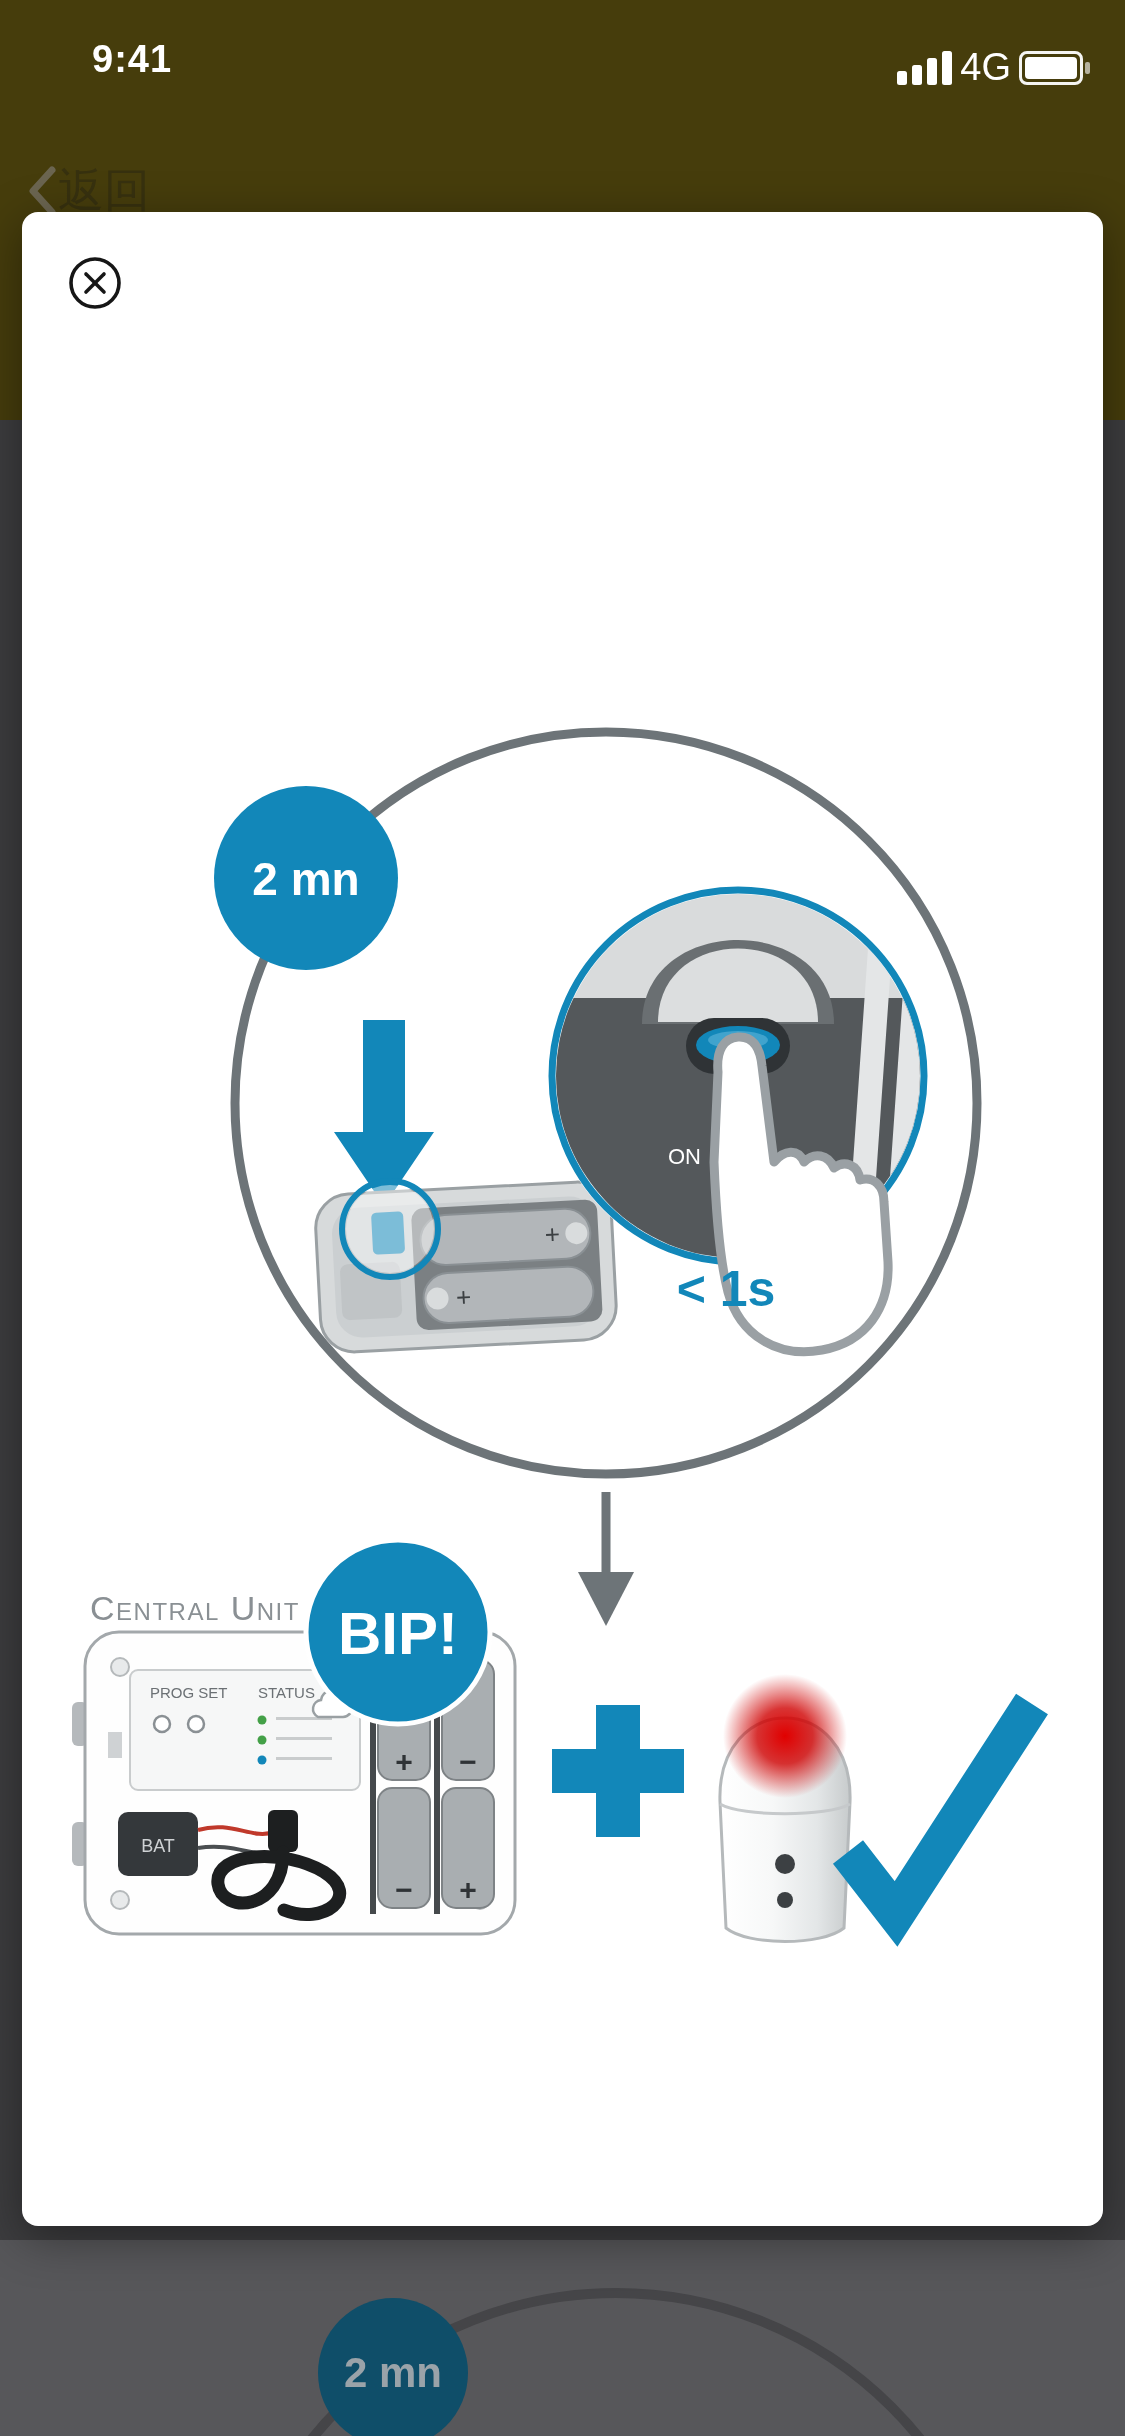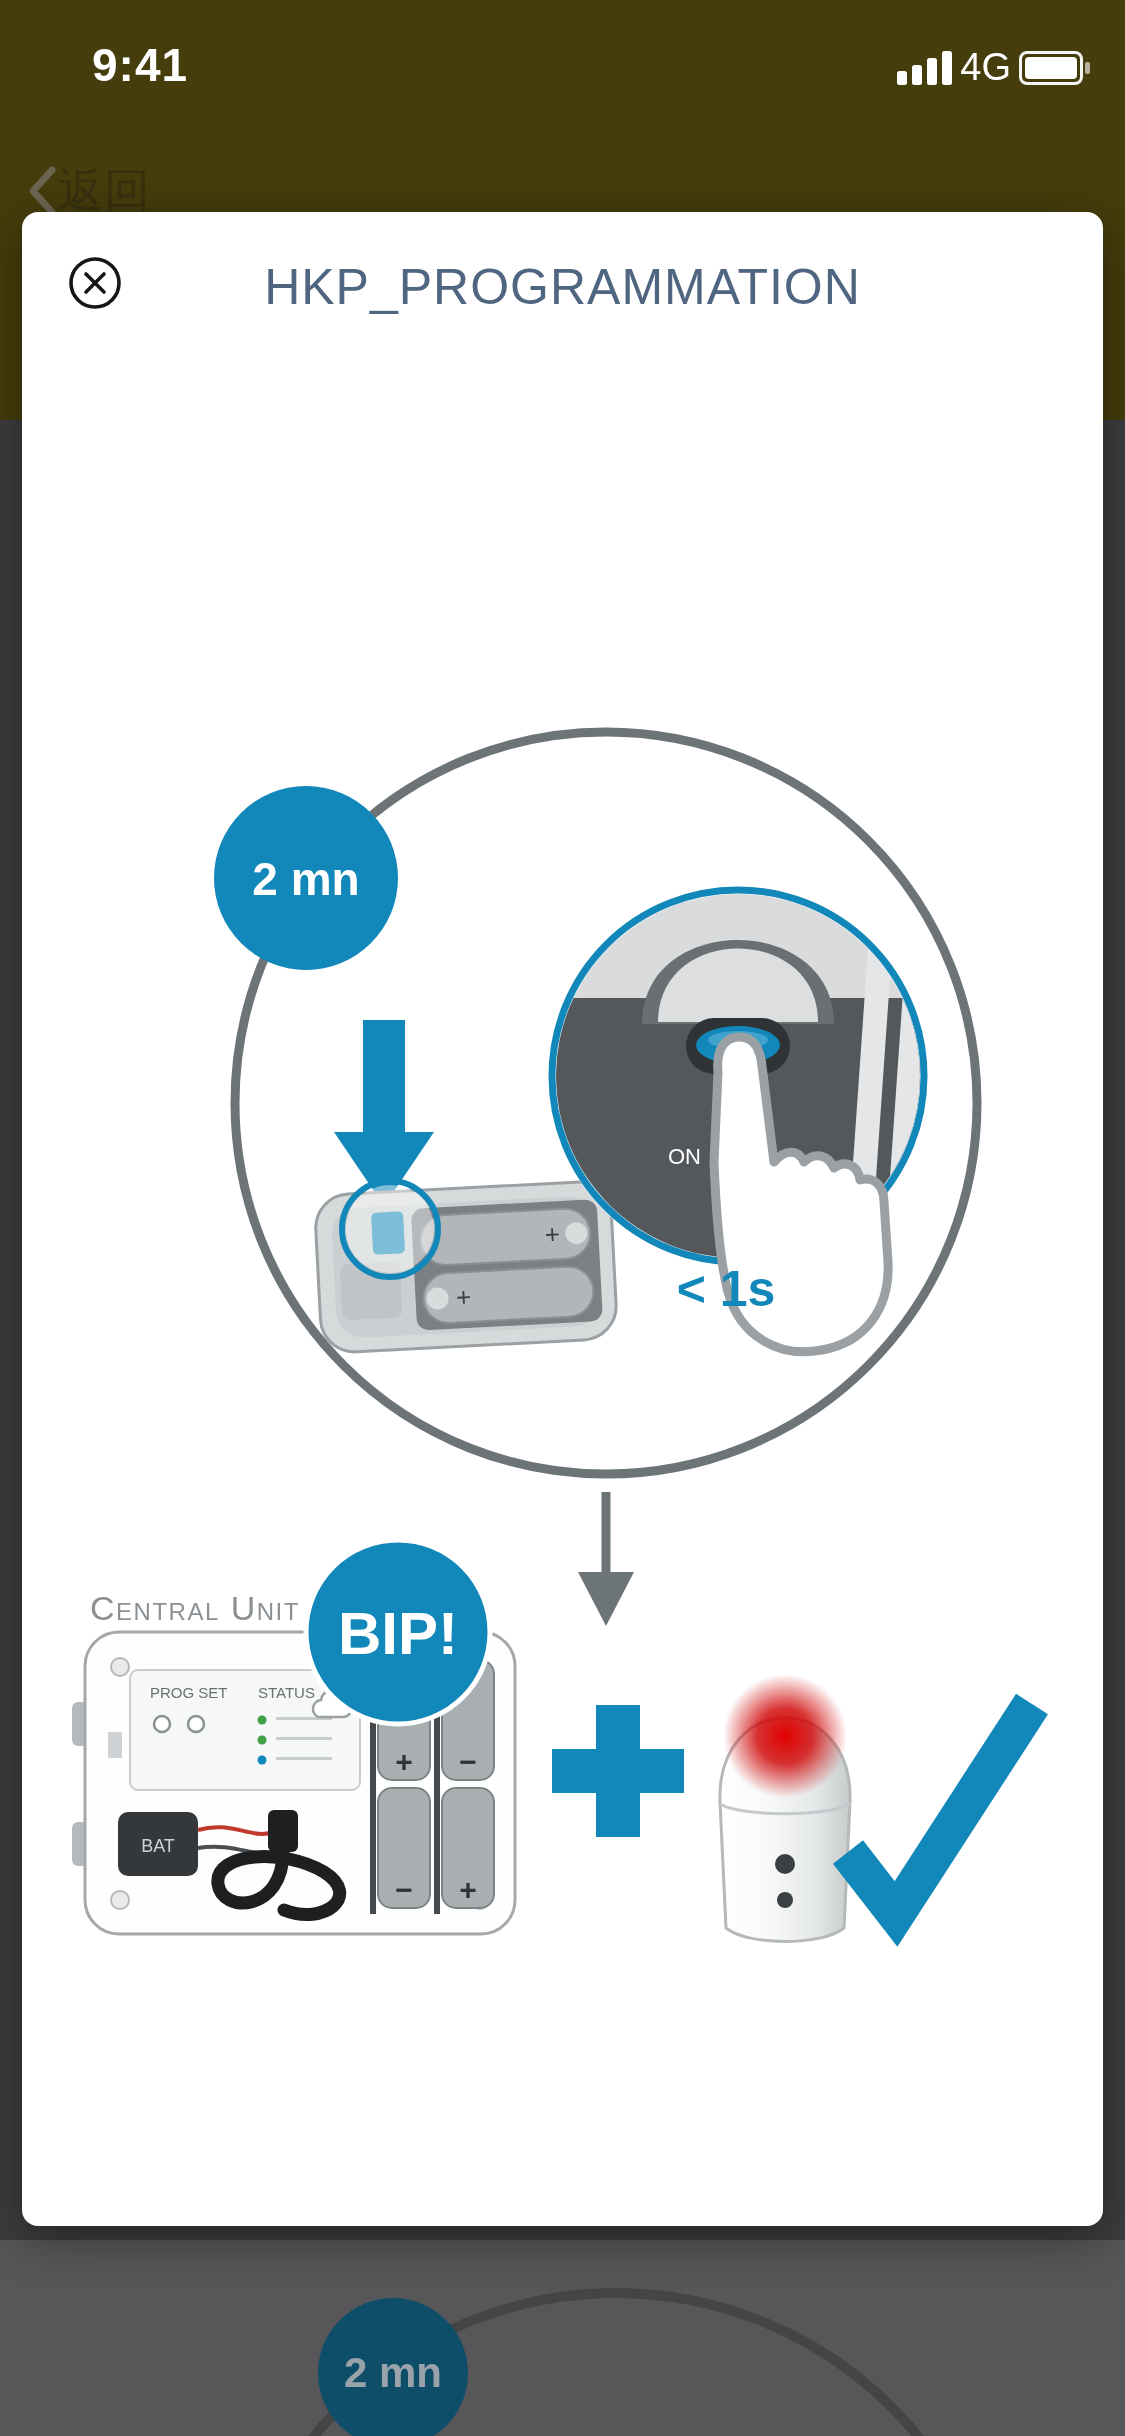--- a/index.html
+++ b/index.html
@@ -1,21 +1,21 @@
 <!DOCTYPE html>
 <html><head>
 <meta charset="utf-8">
 <style>
   html,body{margin:0;padding:0;background:#222;}
   .screen{position:relative;width:1125px;height:2436px;overflow:hidden;
           background:#3d3d3f;font-family:"Liberation Sans",sans-serif;}
   .topband{position:absolute;top:0;left:0;width:100%;height:420px;background:#463d0c;}
   
   .statusbar{position:absolute;top:0;left:0;width:100%;height:132px;color:#fff;z-index:40;}
-  .time{position:absolute;left:92px;top:38px;font-size:46px;font-weight:700;letter-spacing:1px;}
+  .time{position:absolute;left:92px;top:38px;font-size:38px;font-weight:700;letter-spacing:1px;}
   .status-right{position:absolute;right:42px;top:46px;display:flex;align-items:center;gap:8px;}
   .sig{display:flex;align-items:flex-end;gap:5px;height:34px;}
   .sig i{display:block;width:10px;background:#fff;border-radius:2.5px;}
   .sig i:nth-child(1){height:14px}.sig i:nth-child(2){height:20px}
   .sig i:nth-child(3){height:27px}.sig i:nth-child(4){height:34px}
   .net{font-size:38px;font-weight:500;}
   .batt{position:relative;width:58px;height:28px;border:3px solid rgba(255,255,255,.95);border-radius:8px;}
   .batt .fill{position:absolute;top:3px;left:3px;right:3px;bottom:3px;background:#fff;border-radius:4px;}
   .batt .tip{position:absolute;right:-10px;top:8px;width:5px;height:12px;background:rgba(255,255,255,.6);border-radius:2px;}
   
@@ -78,21 +78,20 @@
   <div class="card">
 
     <button class="close">
       <svg width="58" height="58" viewBox="0 0 58 58">
         <circle cx="29" cy="29" r="24" fill="none" stroke="#161616" stroke-width="3.6"></circle>
         <line x1="20" y1="20" x2="38" y2="38" stroke="#161616" stroke-width="3.6" stroke-linecap="round"></line>
         <line x1="38" y1="20" x2="20" y2="38" stroke="#161616" stroke-width="3.6" stroke-linecap="round"></line>
       </svg>
     </button>
 
-    <div class="modal-title">HKP_PROGRAMMATION</div>
 
     <svg class="diagram" viewBox="0 0 1081 2014">
       <defs>
         <clipPath id="magClip">
             <circle cx="716" cy="864" r="182"></circle>
           </clipPath>
         <linearGradient id="sirenBody" x1="0" y1="0" x2="1" y2="0">
           <stop offset="0" stop-color="#ffffff"></stop>
           <stop offset="0.4" stop-color="#f7f8f8"></stop>
           <stop offset="0.75" stop-color="#e3e6e7"></stop>

